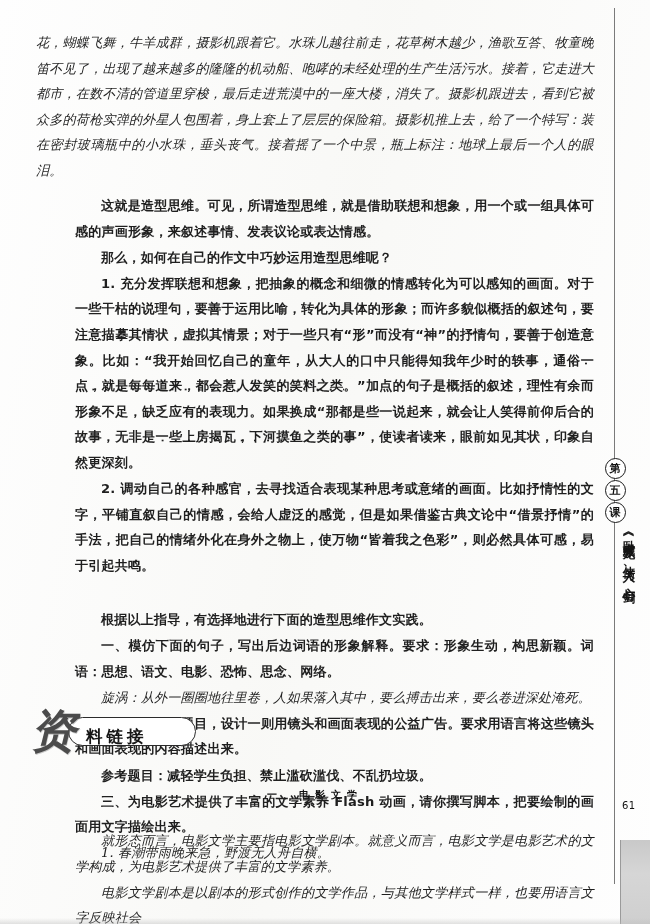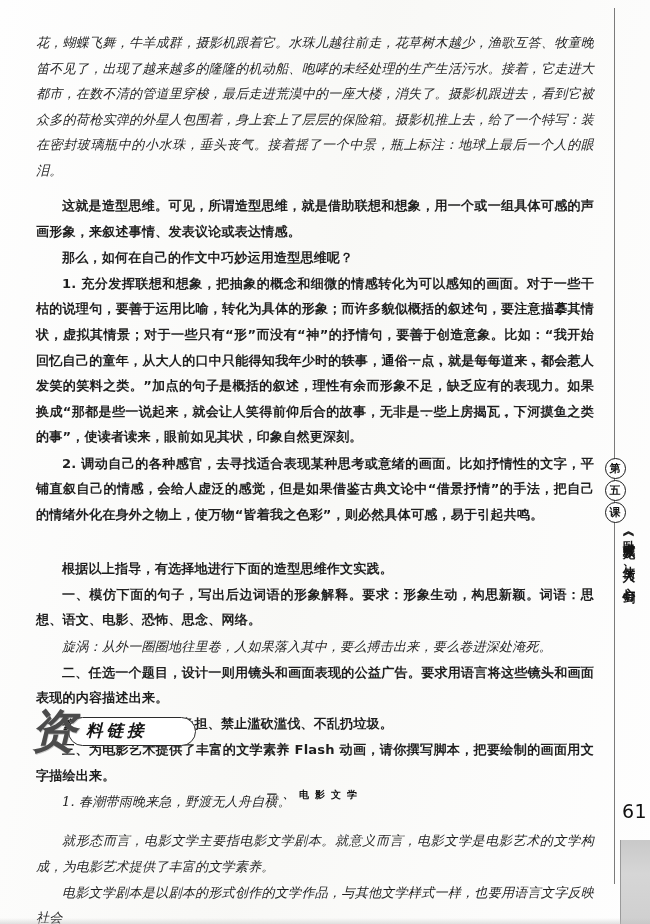--- a/index.html
+++ b/index.html
@@ -44,21 +44,21 @@
   p.para {
     margin: 0 0 0.5px 0;
     font-size: 13.1px;
     line-height: 25.6px;
     text-align: justify;
     text-justify: inter-ideograph;
     letter-spacing: 0.15px;
     text-indent: 0;
     color: #1f1f1f;
   }
-  p.indent { text-indent: 26px; }
+  p.indent { text-indent: 26px; margin-left: 39px; }
 
   
   .kai {
     font-family: "DejaVu Serif", "Liberation Serif", serif;
     font-style: italic;
     font-size: 12.7px;
     letter-spacing: 0.6px;
     color: #2a2a2a;
   }
   
@@ -98,29 +98,28 @@
     width: 128px;
     height: 29px;
     border: 1.6px solid #2b2b2b;
     border-radius: 16px;
     box-sizing: border-box;
     background: #fff;
   }
   #banner-pill-text {
     position: absolute;
     left: 56px;
-    top: 14px;
+    top: 20px;
     font-family: "DejaVu Sans", "Liberation Sans", sans-serif;
     font-weight: bold;
     font-size: 16.5px;
     letter-spacing: 4px;
     color: #161616;
     z-index: 3;
     white-space: nowrap;
-    font-style: italic;
   }
   #banner-big-char {
     position: absolute;
     left: 0px;
     top: -3px;
     font-family: "DejaVu Serif", "Liberation Serif", serif;
     font-style: italic;
     font-weight: bold;
     font-size: 46px;
     line-height: 56px;
@@ -194,21 +193,21 @@
     letter-spacing: 2.2px;
     line-height: 20px;
     color: #141414;
     white-space: nowrap;
   }
   #page-number {
     position: absolute;
     left: 622px;
     top: 800px;
     font-family: "DejaVu Sans", "Liberation Sans", sans-serif;
-    font-size: 19px;
+    font-size: 10px;
     color: #111;
     letter-spacing: 0.5px;
     text-align: center;
   }
   #corner-block {
     position: absolute;
     left: 620px;
     top: 840px;
     width: 30px;
     height: 84px;

